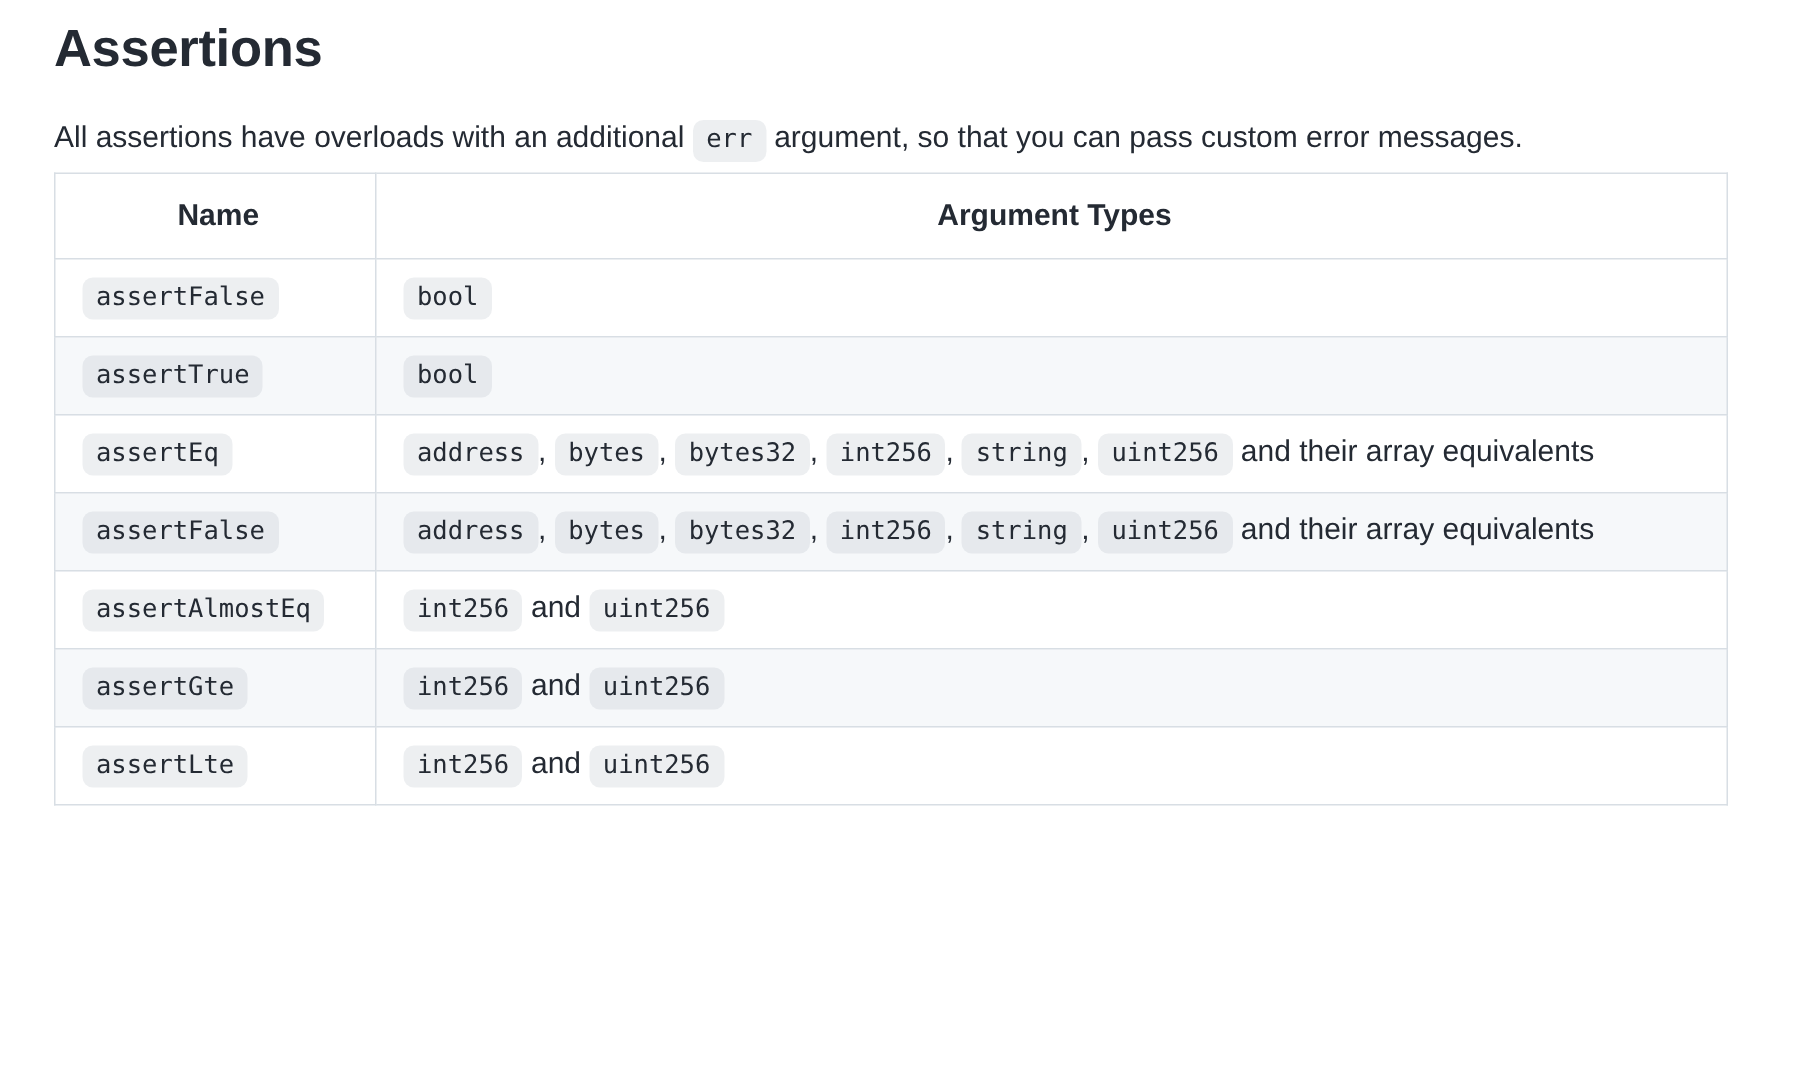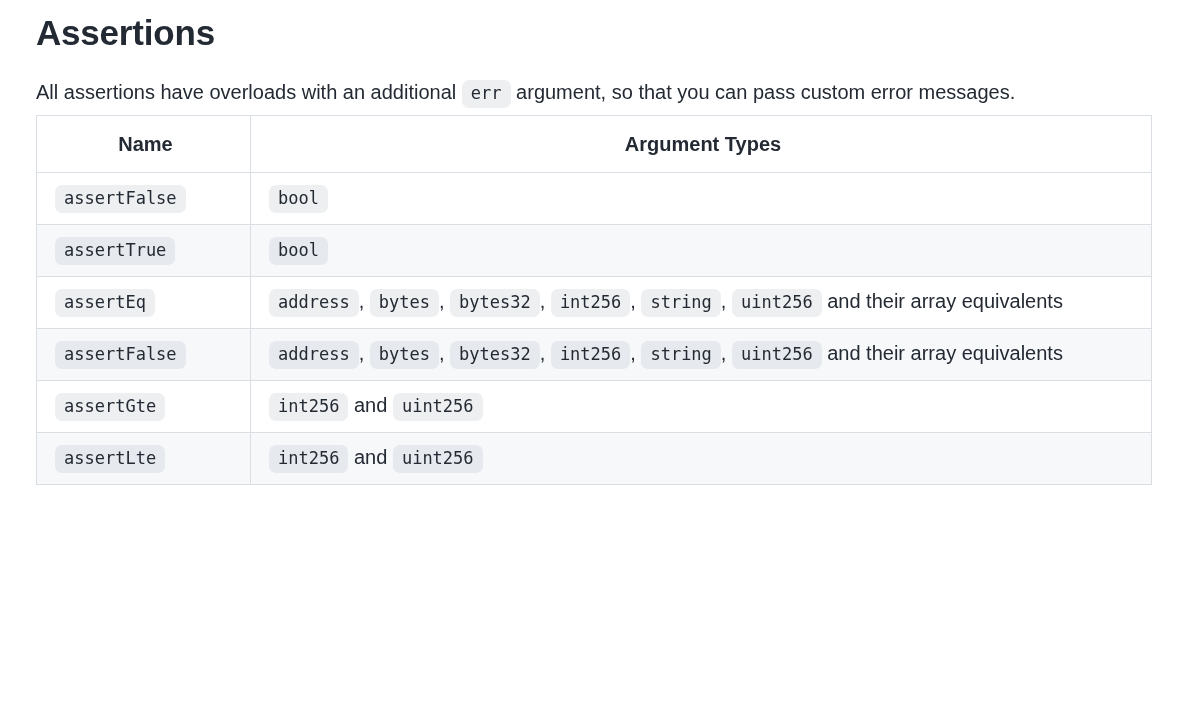--- a/index.html
+++ b/index.html
@@ -108,20 +108,24 @@
         </tr>
         <tr>
           <td><code class="chip">assertEq</code></td>
           <td><code class="chip">address</code><span class="arg-text">, </span><code class="chip">bytes</code><span class="arg-text">, </span><code class="chip">bytes32</code><span class="arg-text">, </span><code class="chip">int256</code><span class="arg-text">, </span><code class="chip">string</code><span class="arg-text">, </span><code class="chip">uint256</code><span class="arg-text"> and their array equivalents</span></td>
         </tr>
         <tr>
           <td><code class="chip">assertFalse</code></td>
           <td><code class="chip">address</code><span class="arg-text">, </span><code class="chip">bytes</code><span class="arg-text">, </span><code class="chip">bytes32</code><span class="arg-text">, </span><code class="chip">int256</code><span class="arg-text">, </span><code class="chip">string</code><span class="arg-text">, </span><code class="chip">uint256</code><span class="arg-text"> and their array equivalents</span></td>
         </tr>
         <tr>
+          <td><code class="chip">assertAlmostEq</code></td>
+          <td><code class="chip">int256</code><span class="arg-text"> and </span><code class="chip">uint256</code></td>
+        </tr>
+        <tr>
           <td><code class="chip">assertGte</code></td>
           <td><code class="chip">int256</code><span class="arg-text"> and </span><code class="chip">uint256</code></td>
         </tr>
         <tr>
           <td><code class="chip">assertLte</code></td>
           <td><code class="chip">int256</code><span class="arg-text"> and </span><code class="chip">uint256</code></td>
         </tr>
       </tbody>
   </table>
 </main>

